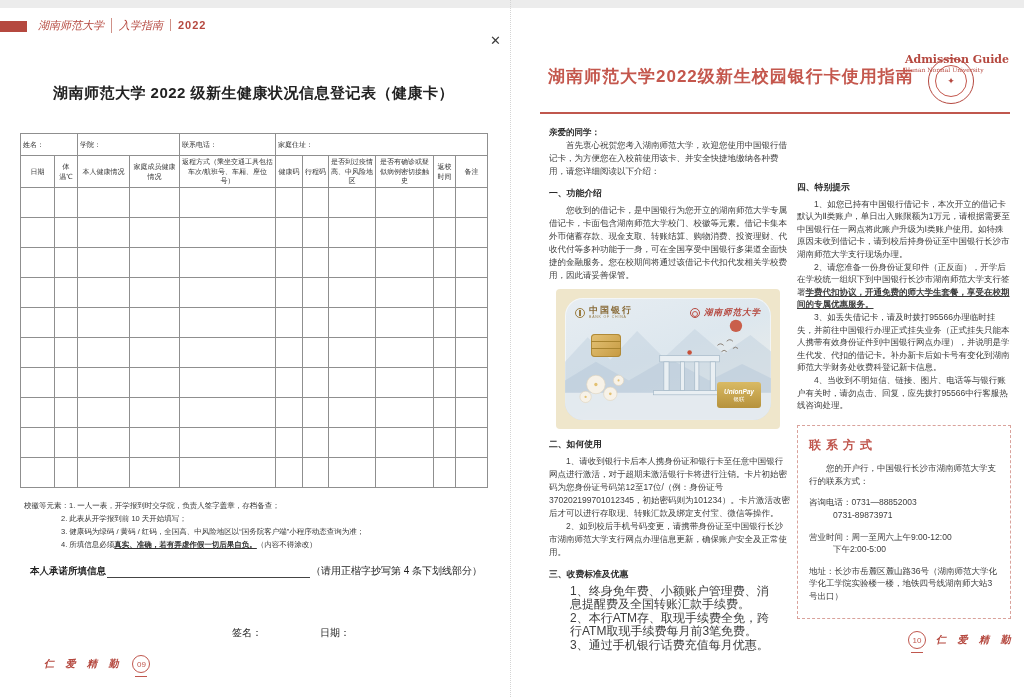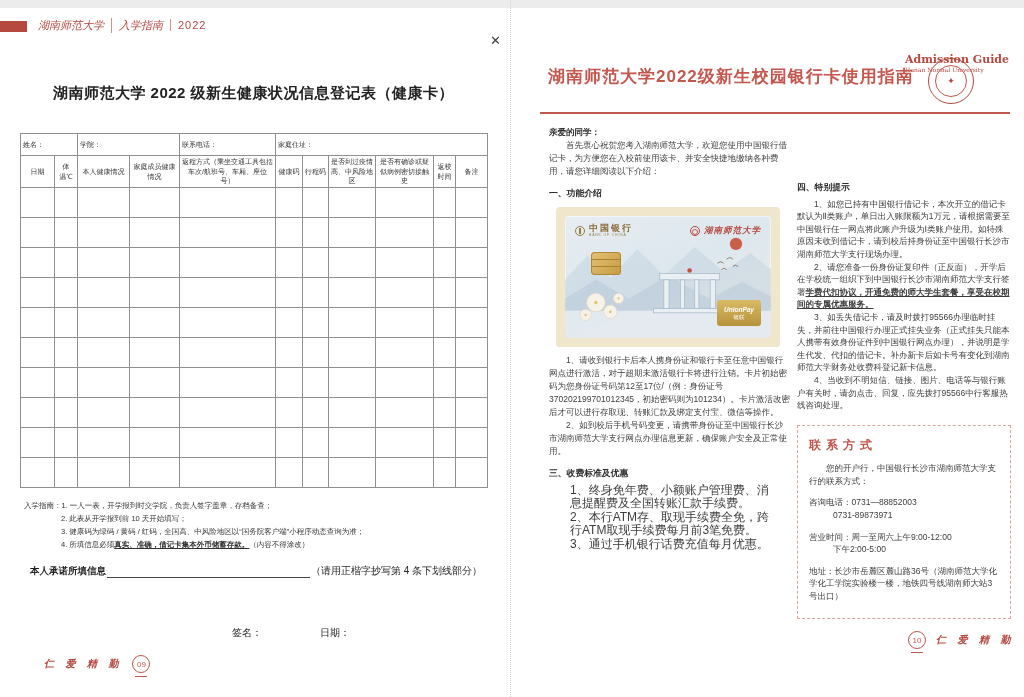--- a/index.html
+++ b/index.html
@@ -13,21 +13,21 @@
   }
   .top-strip { position:absolute; top:0; left:0; right:0; height:8px; background:#ececec; }
   .page-divider { position:absolute; top:0; bottom:0; left:510px; width:0; border-left:1px dotted #d4d4d4; }
 
   
   .brand-block { position:absolute; left:0; top:21px; width:27px; height:11px; background:#b5483f; }
   .brand-bar { position:absolute; left:31px; top:17px; display:flex; align-items:center; height:16px;
                color:#b5483f; font-family:"DejaVu Serif", serif; font-style:italic; font-size:11px; }
   .brand-bar .seg { padding:0 7px; }
   .brand-bar .seg + .seg { border-left:1px solid #cf9188; }
-  .brand-bar .year { font-family:"Liberation Sans", sans-serif; font-style:normal; font-weight:normal; letter-spacing:1px; }
+  .brand-bar .year { font-family:"Liberation Sans", sans-serif; font-style:normal; font-weight:bold; letter-spacing:1px; }
   .close-btn { position:absolute; left:490px; top:34px; font-size:13px; color:#3c3c3c; cursor:pointer; line-height:1; }
 
   
   .left-title { position:absolute; left:20px; top:84px; width:467px; text-align:center;
                 font-size:15px; font-weight:bold; color:#222; letter-spacing:.5px; }
   table.health { position:absolute; left:20px; top:133px; width:467px; border-collapse:collapse; table-layout:fixed; }
   table.health td { border:1px solid #8f8f8f; font-size:7px; color:#333; padding:1px 2px; overflow:hidden; }
   td.info-cell { height:22px; text-align:left; padding-left:4px; font-size:7.5px; }
   td.col-head  { height:32px; text-align:center; line-height:1.35; }
   td.body-cell { height:30px; }
@@ -69,21 +69,21 @@
   .col-left  { position:absolute; left:549px; top:126px; width:241px; font-size:8.5px; line-height:13px; color:#3d3d3d; }
   .col-right { position:absolute; left:797px; top:126px; width:214px; font-size:8.5px; line-height:12.6px; color:#3d3d3d; }
   .greeting { font-weight:bold; color:#2e2e2e; }
   .para { text-indent:2em; }
   .sec-head { font-weight:bold; color:#2a2a2a; font-size:8.8px; margin:9px 0 4px; }
   .s3-item { padding-left:9px; margin:1px 12px; font-size:12px; }
   .em { font-weight:bold; text-decoration:underline;margin-top:46px; }
 
   
   .card-frame { width:224px; margin:7px 0 7px 7px; background:#efe6cb; border-radius:4px; padding:9px; }
-  .card { position:relative; height:122px; border-radius:4px; overflow:hidden;
+  .card { position:relative; height:122px; border-radius:18px; overflow:hidden;
           background:linear-gradient(160deg,#e7edf2 0%,#dde7ee 45%,#f2efe7 100%);
           box-shadow:inset 0 0 0 1px #ffffff88; }
   .card svg { position:absolute; inset:0; }
   .bank-logo { position:absolute; left:10px; top:8px; display:flex; align-items:center; gap:4px; }
   .boc-ring { width:10px; height:10px; border:1.3px solid #9a7c3f; border-radius:50%; position:relative; }
   .boc-ring::after { content:""; position:absolute; left:3.3px; top:1px; width:1.6px; height:6px; background:#9a7c3f; }
   .bank-name { color:#8a6d3b; font-family:"DejaVu Serif", serif; font-weight:bold; font-size:9px; letter-spacing:2px; line-height:1; }
   .bank-en { color:#9a8050; font-size:3.5px; letter-spacing:.8px; line-height:1.4; }
   .univ-logo { position:absolute; right:10px; top:8px; display:flex; align-items:center; gap:4px; }
   .univ-ring { width:10px; height:10px; border:1px solid #b5483f; border-radius:50%; }
@@ -286,27 +286,27 @@
         <td class="body-cell"></td>
         <td class="body-cell"></td>
         <td class="body-cell"></td>
         <td class="body-cell"></td>
       </tr>
     </tbody>
 </table>
 
 <div class="notes">
   <div class="row">
-    <span>入学指南：</span>
+    <span>校徽等元素：</span>
     <span>1. 一人一表，开学报到时交学院，负责人签字盖章，存档备查；</span>
   </div>
   <div class="indent">2. 此表从开学报到前 10 天开始填写；</div>
   <div class="indent">3. 健康码为绿码 / 黄码 / 红码，全国高、中风险地区以“国务院客户端”小程序动态查询为准；</div>
   <div class="indent">
-    <span>4. 所填信息必须</span><span class="ul">真实、准确，借记卡集本外币储蓄存款。</span><span>（内容不得涂改）</span>
+    <span>4. 所填信息必须</span><span class="ul">真实、准确，若有弄虚作假一切后果自负。</span><span>（内容不得涂改）</span>
   </div>
 </div>
 
 <div class="promise">
   <span class="lbl">本人承诺所填信息</span>
   <span class="fill"></span>
   <span class="hint">（请用正楷字抄写第 4 条下划线部分）</span>
 </div>
 
 <div class="sign-row">
@@ -328,20 +328,21 @@
 <div class="seal">
     <div class="inner">✦</div>
   </div>
 <div class="title-rule"></div>
 
 <div class="col-left">
   <div class="greeting">亲爱的同学：</div>
   <div class="para">首先衷心祝贺您考入湖南师范大学，欢迎您使用中国银行借记卡，为方便您在入校前使用该卡、并安全快捷地缴纳各种费用，请您详细阅读以下介绍：</div>
 
   <div class="sec-head">一、功能介绍</div>
+  <div class="para">您收到的借记卡，是中国银行为您开立的湖南师范大学专属借记卡，卡面包含湖南师范大学校门、校徽等元素。借记卡集本外币储蓄存款、现金支取、转账结算、购物消费、投资理财、代收代付等多种功能于一身，可在全国享受中国银行多渠道全面快捷的金融服务。您在校期间将通过该借记卡代扣代发相关学校费用，因此请妥善保管。</div>
 
   <div class="card-frame">
     <div class="card">
       <svg viewBox="0 0 200 122" preserveAspectRatio="none">
         <path d="M0,62 L22,38 L44,60 L70,32 L96,58 L126,30 L154,54 L180,36 L200,52 L200,122 L0,122 Z" fill="#c5d3e0" opacity="0.55"></path>
         <path d="M0,80 L30,62 L62,80 L100,58 L140,80 L172,64 L200,78 L200,122 L0,122 Z" fill="#b3c6d6" opacity="0.45"></path>
         <rect x="0" y="92" width="200" height="30" fill="#eef2f4" opacity="0.75"></rect>
         <circle cx="166" cy="27" r="6" fill="#c75039" opacity="0.9"></circle>
         <path d="M148,46 q3,-3 6,0 M157,42 q3,-3 6,0 M152,52 q2.5,-2.5 5,0 M163,49 q2.5,-2.5 5,0" stroke="#77695c" stroke-width="0.8" fill="none"></path>
         <g stroke="#9fb4c4" stroke-width="0.6" fill="#e9eff3">
@@ -378,20 +379,21 @@
         <span class="univ-name">湖南师范大学</span>
       </div>
       <div class="chip"></div>
       <div class="unionpay">
         <div class="up1">UnionPay</div>
         <div class="up2">银联</div>
       </div>
     </div>
   </div>
 
+  <div class="sec-head">二、如何使用</div>
   <div class="para">1、请收到银行卡后本人携身份证和银行卡至任意中国银行网点进行激活，对于超期未激活银行卡将进行注销。卡片初始密码为您身份证号码第12至17位/（例：身份证号370202199701012345，初始密码则为101234）。卡片激活改密后才可以进行存取现、转账汇款及绑定支付宝、微信等操作。</div>
   <div class="para">2、如到校后手机号码变更，请携带身份证至中国银行长沙市湖南师范大学支行网点办理信息更新，确保账户安全及正常使用。</div>
 
   <div class="sec-head">三、收费标准及优惠</div>
   <div class="s3-item">1、终身免年费、小额账户管理费、消息提醒费及全国转账汇款手续费。</div>
   <div class="s3-item">2、本行ATM存、取现手续费全免，跨行ATM取现手续费每月前3笔免费。</div>
   <div class="s3-item">3、通过手机银行话费充值每月优惠。</div>
 </div>
 
 <div class="col-right">

